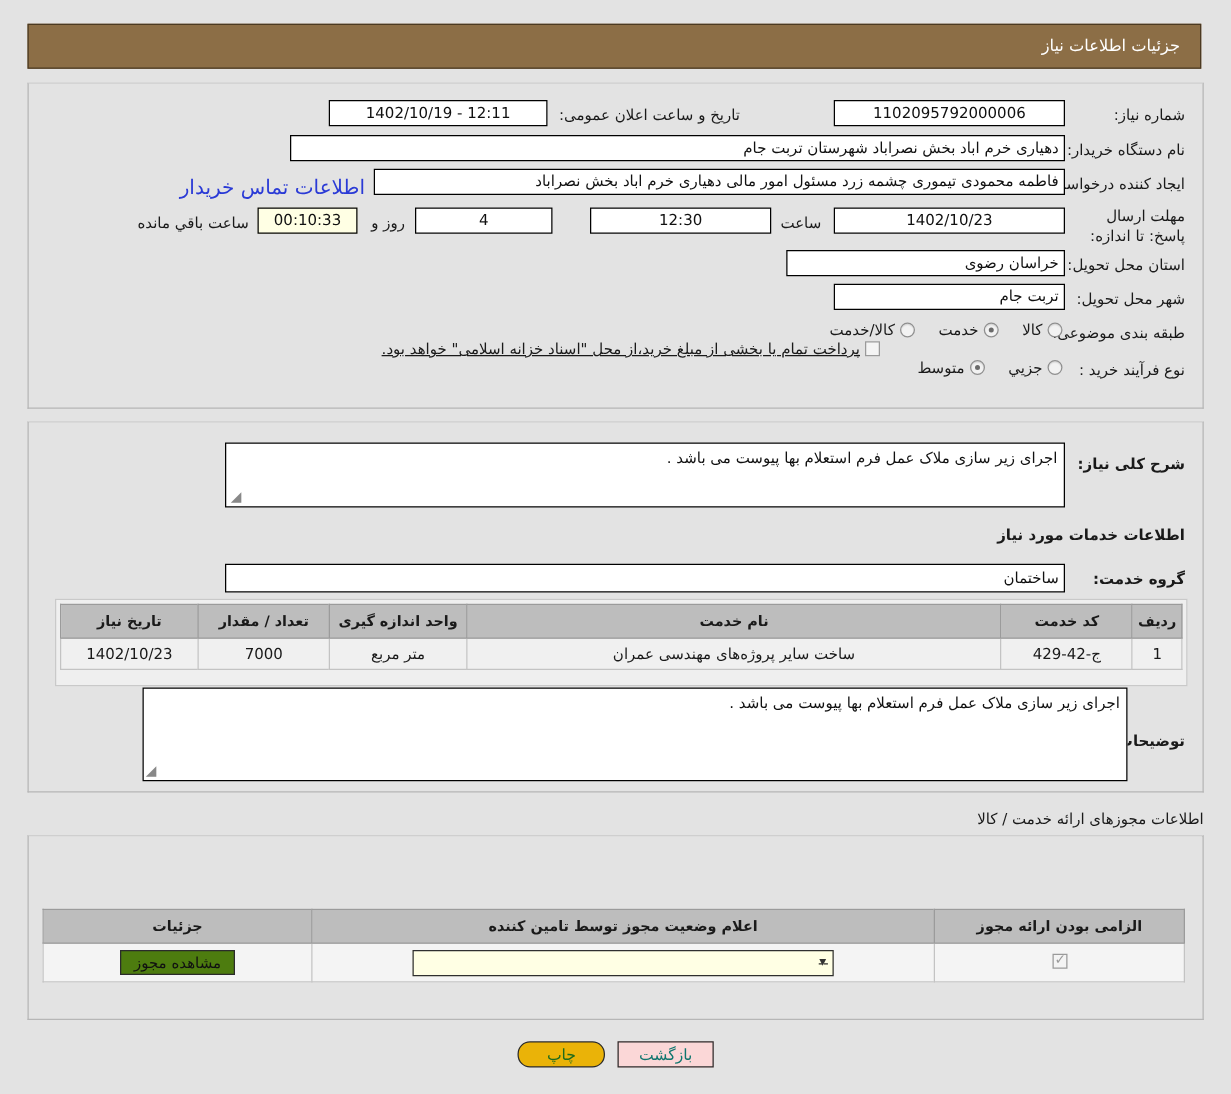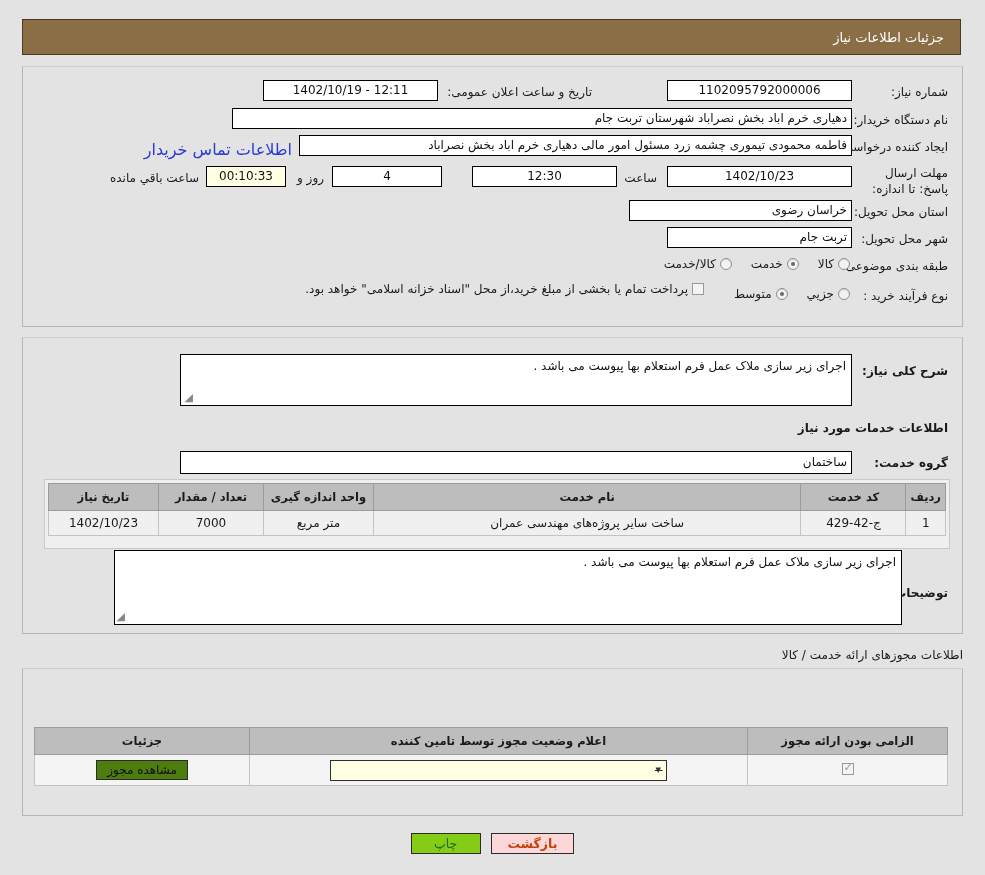--- a/index.html
+++ b/index.html
@@ -263,22 +263,22 @@
   }
   .btn {
     border: 1px solid #2b2b2b;
     font-size: 12.5px;
     padding: 2px 16px;
     cursor: pointer;
     font-family: "DejaVu Sans", "Liberation Sans", sans-serif;
     min-width: 70px;
     text-align: center;
   }
-  .btn.back  { background: #fbd7d7; color: #c2410c; font-weight: bold; }
-  .btn.print { background: #84cc16; color: #1d6b1d; }
+  .btn.back  { background: #fbd7d7; color: #0f766e; }
+  .btn.print { background: #eab308; color: #1d6b1d; border-radius: 10px; }
 </style>
 </head>
 <body>
 
 <div class="page">
 
   <div class="watermark">
     <span class="w-shield"></span><span>AriaTender.net</span>
   </div>
 
@@ -336,21 +336,21 @@
     <div class="radio-group" style="top:220px; right:112px;">
       <label class="rg-item">
         <span class="radio"></span>
         <span class="rg-label">جزیي</span>
       </label>
       <label class="rg-item">
         <span class="radio on"></span>
         <span class="rg-label">متوسط</span>
       </label>
     </div>
-    <div class="radio-group" style="top:215px; right:258px;">
+    <div class="radio-group" style="top:205px; right:258px;text-decoration:underline;">
       <label class="rg-item" style="margin-left:0;">
         <span class="cbx"></span>
         <span class="rg-label">پرداخت تمام یا بخشی از مبلغ خرید،از محل "اسناد خزانه اسلامی" خواهد بود.</span>
       </label>
     </div>
   </div>
 
   <div class="panel mid">
 
     <div class="lbl bold" style="top:26px; right:14px;">شرح کلی نیاز:</div>

